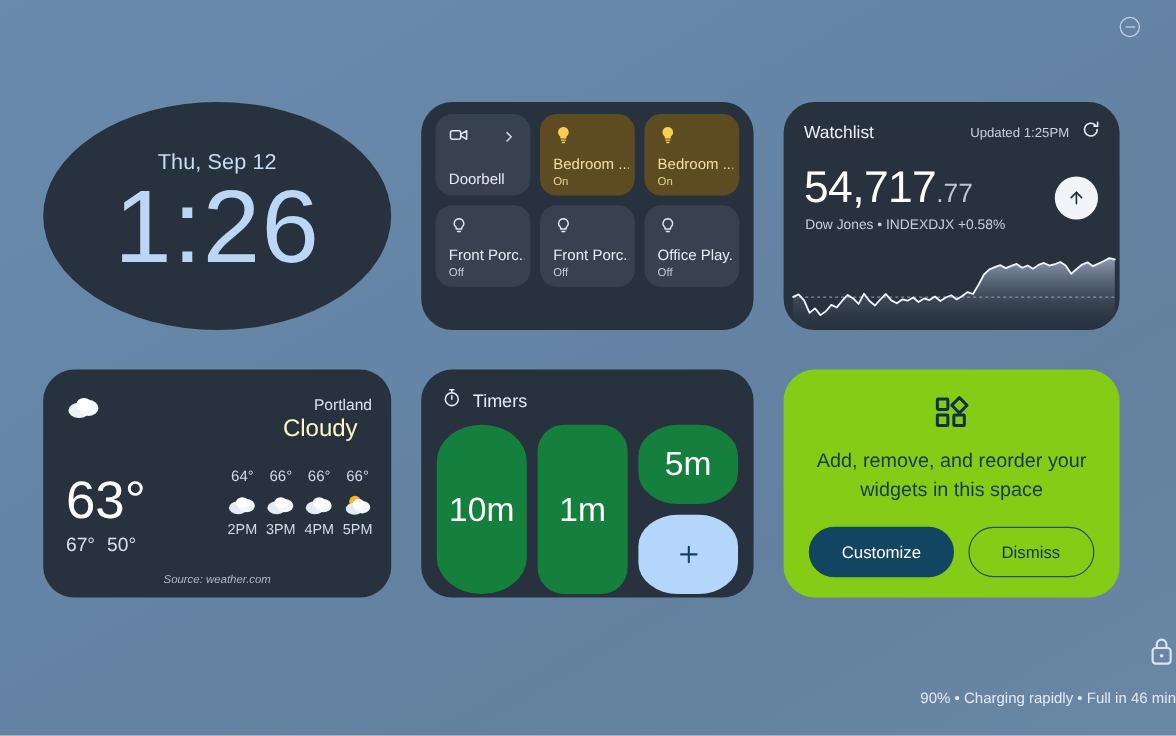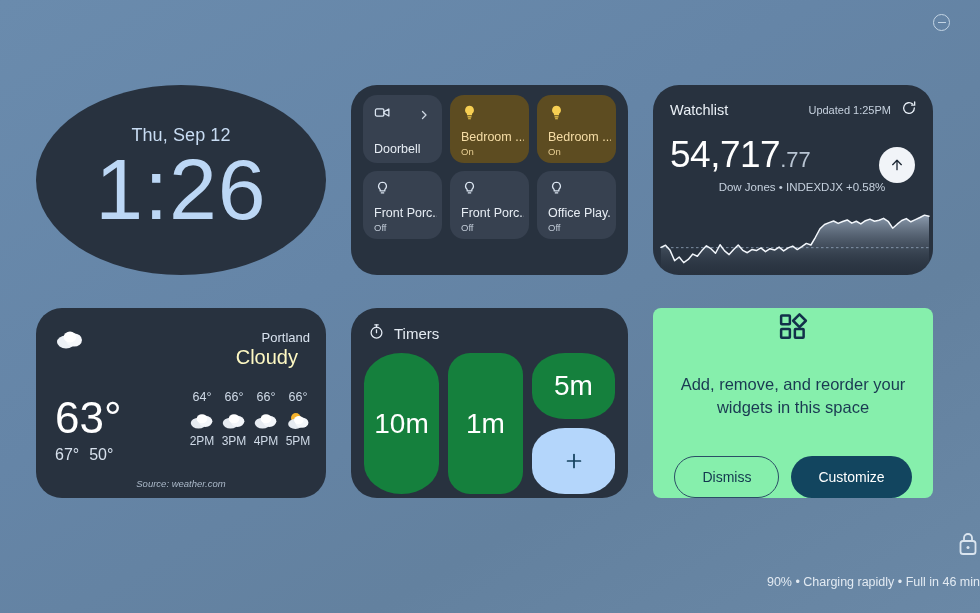--- a/index.html
+++ b/index.html
@@ -93,21 +93,21 @@
   }
   .wl-title { font-size: 14.5px; color: #eaf0f6; }
   .wl-right { display: flex; align-items: center; gap: 10px; }
   .wl-updated { font-size: 11px; color: #c6d1de; }
   .wl-price {
     padding: 16px 0 0 17px;
     color: #ffffff; font-size: 37px; line-height: 1;
     letter-spacing: -0.5px;
   }
   .wl-price .dec { font-size: 22px; color: #b9c5d3; letter-spacing: 0; }
-  .wl-meta { padding: 8px 0 0 18px; font-size: 11.5px; color: #c5d0dd; text-align: center; }
+  .wl-meta { padding: 8px 0 0 18px; font-size: 11.5px; color: #c5d0dd; }
   .wl-arrow {
     position: absolute; right: 18px; top: 62px;
     width: 36px; height: 36px; border-radius: 50%;
     background: #f1f4f8; display: flex;
     align-items: center; justify-content: center;
   }
   .wl-chart { position: absolute; left: 0; right: 0; bottom: 0; height: 72px; }
 
   
   .w-loc {
@@ -154,23 +154,23 @@
   .t-1  { width: 83px; height: 141px; border-radius: 22px; }
   .t-5  { width: 83px; height: 66px; border-radius: 33px / 26px; }
   .t-add {
     width: 83px; height: 66px; border-radius: 33px / 26px;
     background: #b4d6fb; display: flex;
     align-items: center; justify-content: center;
   }
 
   
   .promo {
-    background: #86efac; border-radius: 8px;
+    background: #84cc16; border-radius: 26px;
     display: flex; flex-direction: column;
-    align-items: center; justify-content: space-between;
+    align-items: center; justify-content: center;
     padding-top: 4px;
   }
   .promo-icon { margin-bottom: 9px; }
   .promo-text {
     font-size: 16.5px; color: #1a3a52; text-align: center;
     line-height: 1.42; max-width: 225px;
   }
   .promo-btns { display: flex; gap: 12px; margin-top: 19px; }
   .btn {
     font-size: 14px; border-radius: 22px;
@@ -411,22 +411,22 @@
     <span class="promo-icon">
       <svg width="30" height="30" viewBox="0 0 24 24" fill="none" stroke="#12304a" stroke-width="2" stroke-linejoin="round">
         <rect x="2.5" y="2.8" width="7" height="7" rx="0.6" fill="none"></rect>
         <rect x="2.5" y="13.5" width="7" height="7" rx="0.6" fill="none"></rect>
         <rect x="13.5" y="13.5" width="7" height="7" rx="0.6" fill="none"></rect>
         <path d="M17.2 1.9 L22.3 7 L17.2 12.1 L12.1 7 Z" fill="none"></path>
       </svg>
     </span>
     <div class="promo-text">Add, remove, and reorder your widgets in this space</div>
     <div class="promo-btns">
+      <button class="btn btn-filled">Customize</button>
       <button class="btn btn-outline">Dismiss</button>
-      <button class="btn btn-filled">Customize</button>
     </div>
   </div>
 
 </div>
 
 <div class="bottom">
   <span>
     <svg width="24" height="28" viewBox="0 0 24 28" fill="none" stroke="#dbe5ef" stroke-width="1.8" stroke-linejoin="round">
       <rect x="4.5" y="11" width="15" height="13" rx="2.6"></rect>
       <path d="M8 11V8a4 4 0 0 1 8 0v3"></path>

